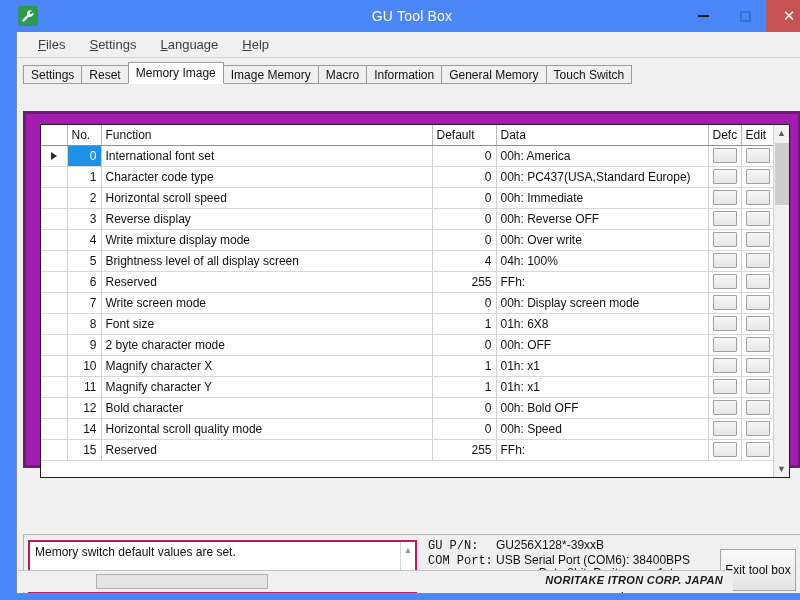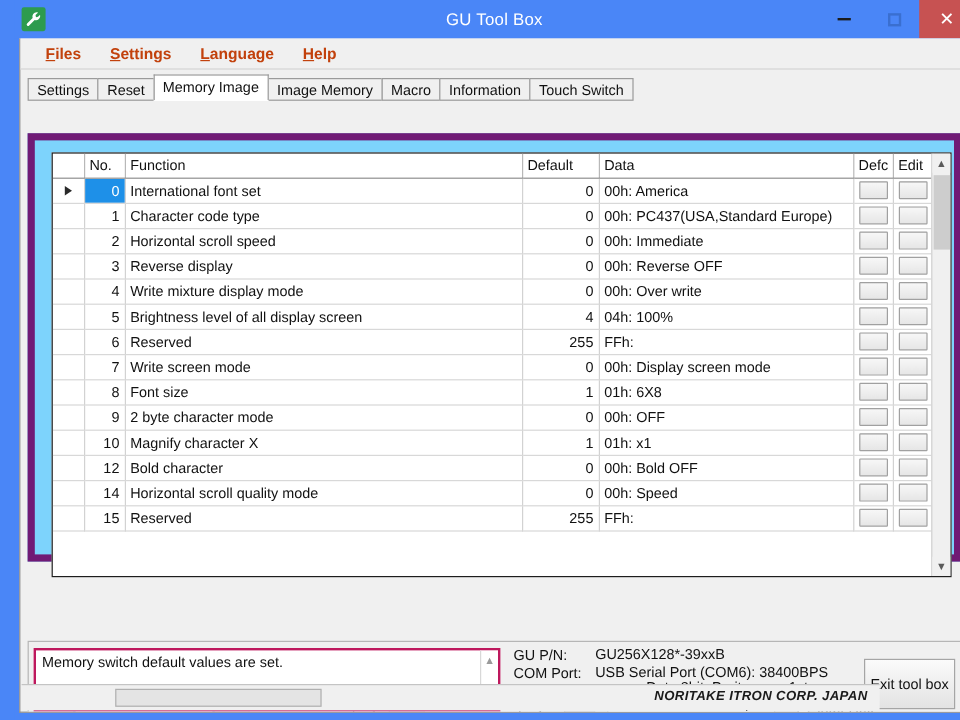--- a/index.html
+++ b/index.html
@@ -78,24 +78,23 @@
     height: 25px;
     background: #f0f0f0;
     display: flex;
     align-items: center;
     padding-left: 10px;
     gap: 2px;
     border-bottom: 1px solid #d4d4d4;
   }
   .menu-item {
     font-size: 13px;
-    color: #c2410c;
+    color: #404040;
     padding: 3px 11px;
     white-space: nowrap;
-    font-weight: bold;
   }
   .menu-item u { text-decoration: underline; }
 
   
   #tabstrip {
     position: relative;
     height: 22px;
     margin: 4px 0 0 6px;
     display: flex;
     align-items: flex-end;
@@ -121,22 +120,22 @@
     font-weight: normal;
     z-index: 3;
     position: relative;
   }
 
   
   #tabpage {
     position: absolute;
     left: 6px; top: 79px;
     width: 778px; height: 357px;
-    background: #7dd3fc;
-    border: 6px solid #701a75;
+    background: #a21caf;
+    border: 3px solid #701a75;
     box-sizing: border-box;
   }
 
   
   #grid-wrap {
     position: absolute;
     left: 14px; top: 10px;
     width: 750px; height: 354px;
     border: 1px solid #1d1d1d;
     background: #ffffff;
@@ -317,21 +316,21 @@
   }
   #status-sb .arrow.bottom { position:absolute; bottom:0; left:0; }
 
   #info-block {
     position: absolute;
     left: 404px; top: 4px;
     font-size: 12px;
     color: #111;
   }
   .info-row { display: flex; margin-bottom: 1px; }
-  .info-label { width: 68px; flex: 0 0 auto; }
+  .info-label { width: 68px; flex: 0 0 auto; font-family: Liberation Mono, monospace; }
   .info-value { white-space: pre-line; line-height: 13px; text-align: right; }
 
   #btn-exit {
     position: absolute;
     left: 696px; top: 14px;
     width: 76px; height: 42px;
   }
 
   
   #statusbar {
@@ -392,20 +391,21 @@
       <div class="menu-item"><u>H</u><span>elp</span></div>
     </div>
 
     <div id="tabstrip">
       <div class="tab">Settings</div>
       <div class="tab">Reset</div>
       <div class="tab active">Memory Image</div>
       <div class="tab">Image Memory</div>
       <div class="tab">Macro</div>
       <div class="tab">Information</div>
+      <div class="tab">General Memory</div>
       <div class="tab">Touch Switch</div>
     </div>
 
     <div id="tabpage">
 
       <div id="grid-wrap">
         <table class="grid">
           <colgroup>
             <col class="col-sel">
               <col class="col-no">
@@ -565,20 +565,33 @@
                 <td class="c-data">01h: x1</td>
                 <td class="c-btn">
                   <span class="cellbtn"></span>
                 </td>
                 <td class="c-btn">
                   <span class="cellbtn"></span>
                 </td>
               </tr>
               <tr>
                 <td class="c-sel"></td>
+                <td class="c-no">11</td>
+                <td>Magnify character Y</td>
+                <td class="c-def">1</td>
+                <td class="c-data">01h: x1</td>
+                <td class="c-btn">
+                  <span class="cellbtn"></span>
+                </td>
+                <td class="c-btn">
+                  <span class="cellbtn"></span>
+                </td>
+              </tr>
+              <tr>
+                <td class="c-sel"></td>
                 <td class="c-no">12</td>
                 <td>Bold character</td>
                 <td class="c-def">0</td>
                 <td class="c-data">00h: Bold OFF</td>
                 <td class="c-btn">
                   <span class="cellbtn"></span>
                 </td>
                 <td class="c-btn">
                   <span class="cellbtn"></span>
                 </td>

